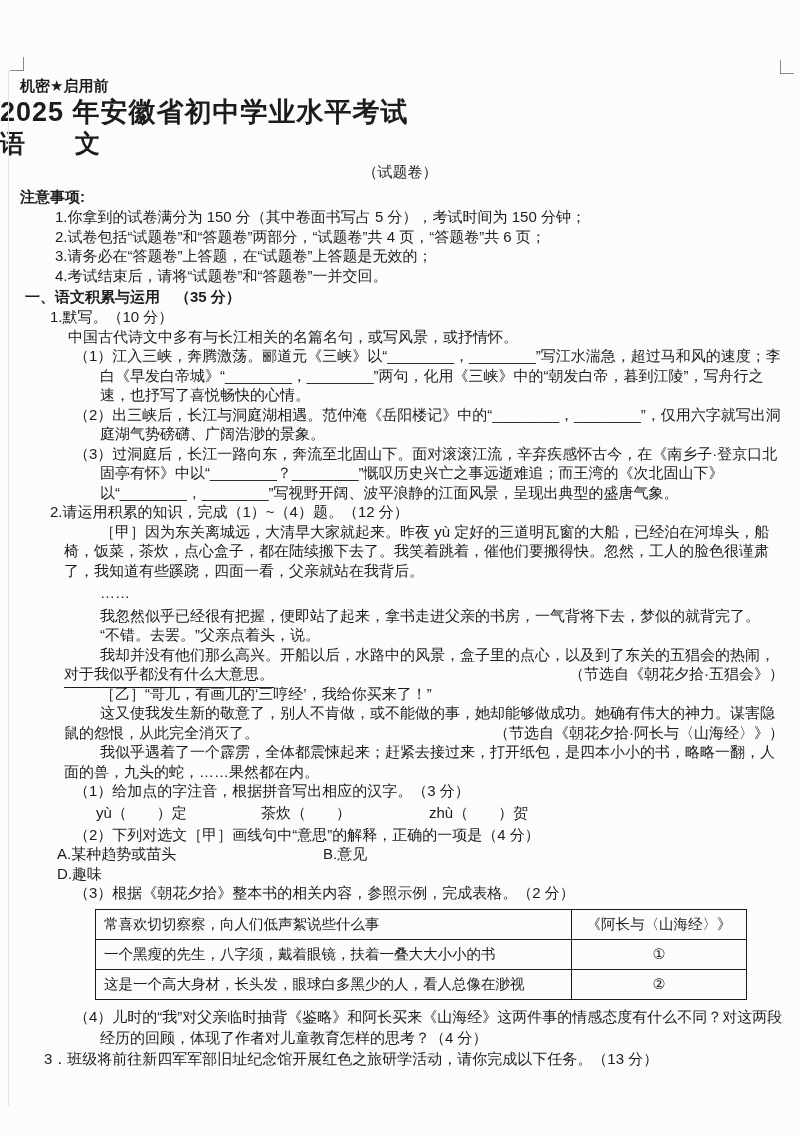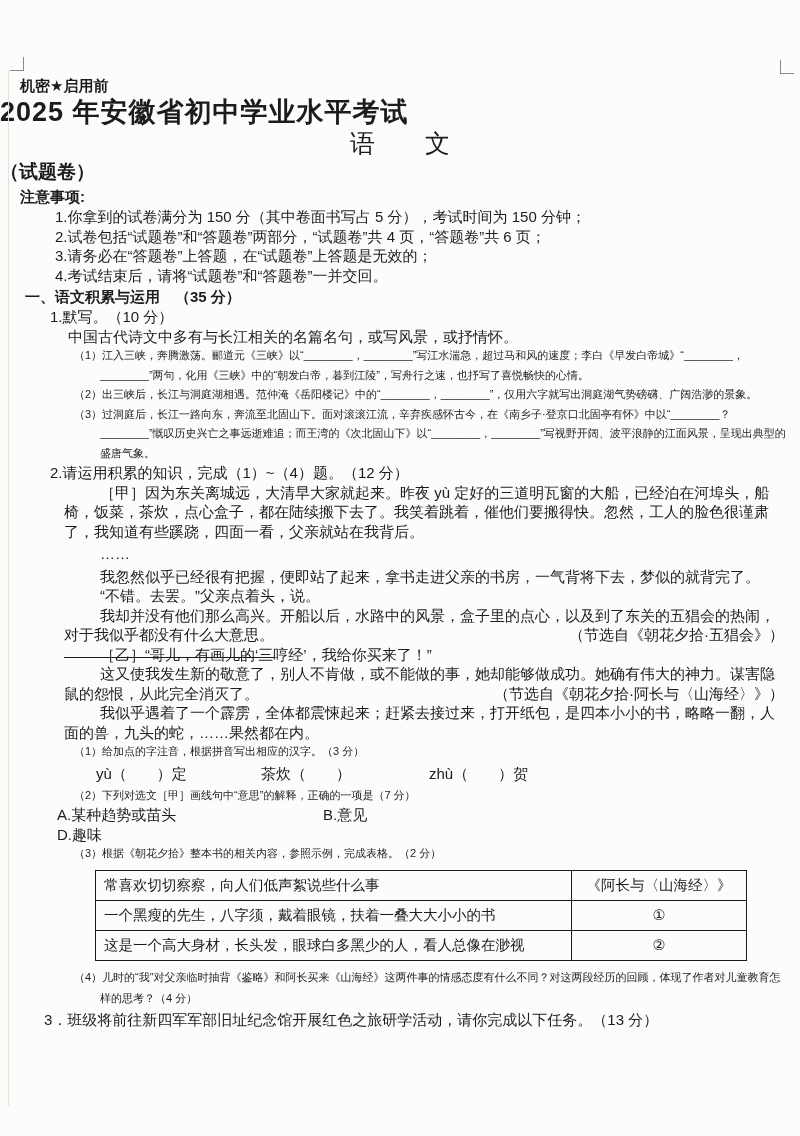--- a/index.html
+++ b/index.html
@@ -11,35 +11,35 @@
   }
   .page{position:relative;width:800px;height:1136px;padding-top:76px;box-sizing:border-box}
   .cropmark{position:absolute;width:13px;height:13px}
   .cropmark.tl{left:10px;top:57px;border-right:1px solid #8a8a8a;border-bottom:1px solid #8a8a8a}
   .cropmark.tr{right:6px;top:60px;border-left:1px solid #8a8a8a;border-bottom:1px solid #8a8a8a}
   .edge-line{position:absolute;left:8px;top:70px;bottom:30px;width:1px;background:#e3e3e0}
 
   p,div.textline{margin:0}
   .confidential{margin-left:20px;font-size:15px;font-weight:bold;line-height:20px}
   .title{margin:0;font-size:27px;font-weight:bold;line-height:32px;letter-spacing:1px}
-  .subject{text-align:center;font-size:25px;font-weight:normal;line-height:30px}
-  .paper-type{text-align:left;font-size:19px;font-weight:bold;line-height:27px}
+  .subject{text-align:left;font-size:25px;font-weight:bold;line-height:30px}
+  .paper-type{text-align:center;font-size:15px;font-weight:normal;line-height:27px}
 
   .notice-h{margin-left:20px;font-size:15px;font-weight:bold;line-height:20px;margin-top:2px}
   .notice-item{margin-left:55px;font-size:15px;line-height:19.5px}
 
   .sec-h{margin-left:25px;font-size:15px;font-weight:bold;line-height:20px;margin-top:2px}
   .sub{margin-left:50px;font-size:15px;line-height:19.5px}
   .intro{margin-left:68px;font-size:15px;line-height:19.5px}
   .qitem{margin-left:74px;margin-right:14px;padding-left:26px;text-indent:-26px;
-         font-size:11px;line-height:19.5px}
+         font-size:15px;line-height:19.5px}
 
   .ex{margin-left:64px;margin-right:16px;text-indent:36px;font-size:15px;line-height:19.5px}
   .rel{position:relative}
-  .ul{border-bottom:1.5px solid #1c1c1c;padding-bottom:14px}
+  .ul{border-bottom:1.5px solid #1c1c1c;padding-bottom:5px}
   .src{position:absolute;right:0;bottom:0;text-indent:0;font-size:15px}
 
   .pinyin{margin-left:96px;display:flex;font-size:15px;line-height:20px;margin-top:2px;margin-bottom:2px}
   .pinyin span:nth-child(1){width:165px}
   .pinyin span:nth-child(2){width:168px}
   .opts{margin-left:57px;display:grid;grid-template-columns:266px auto;font-size:15px;line-height:19.5px}
 
   table.tbl{margin:6px 0 6px 95px;width:652px;border-collapse:collapse;table-layout:fixed}
   .tbl th,.tbl td{border:1.6px solid #1a1a1a;font-size:14.5px;padding:2px 8px;font-weight:normal}
   .tbl th{text-align:center;font-weight:bold;height:26px}
@@ -92,21 +92,21 @@
   </p>
   <p class="ex">我似乎遇着了一个霹雳，全体都震悚起来；赶紧去接过来，打开纸包，是四本小小的书，略略一翻，人面的兽，九头的蛇，……果然都在内。</p>
 
   <p class="qitem">（1）给加点的字注音，根据拼音写出相应的汉字。（3 分）</p>
   <div class="pinyin">
     <span>yù（　　）定</span>
     <span>茶炊（　　）</span>
     <span>zhù（　　）贺</span>
   </div>
 
-  <p class="qitem">（2）下列对选文［甲］画线句中“意思”的解释，正确的一项是（7 分）</p>
+  <p class="qitem">（2）下列对选文［甲］画线句中“意思”的解释，正确的一项是（4 分）</p>
   <div class="opts">
     <span>A.某种趋势或苗头</span>
     <span>B.意见</span>
     <span>D.趣味</span>
   </div>
 
   <p class="qitem">（3）根据《朝花夕拾》整本书的相关内容，参照示例，完成表格。（2 分）</p>
   <table class="tbl">
     <tbody>
     <tr>

